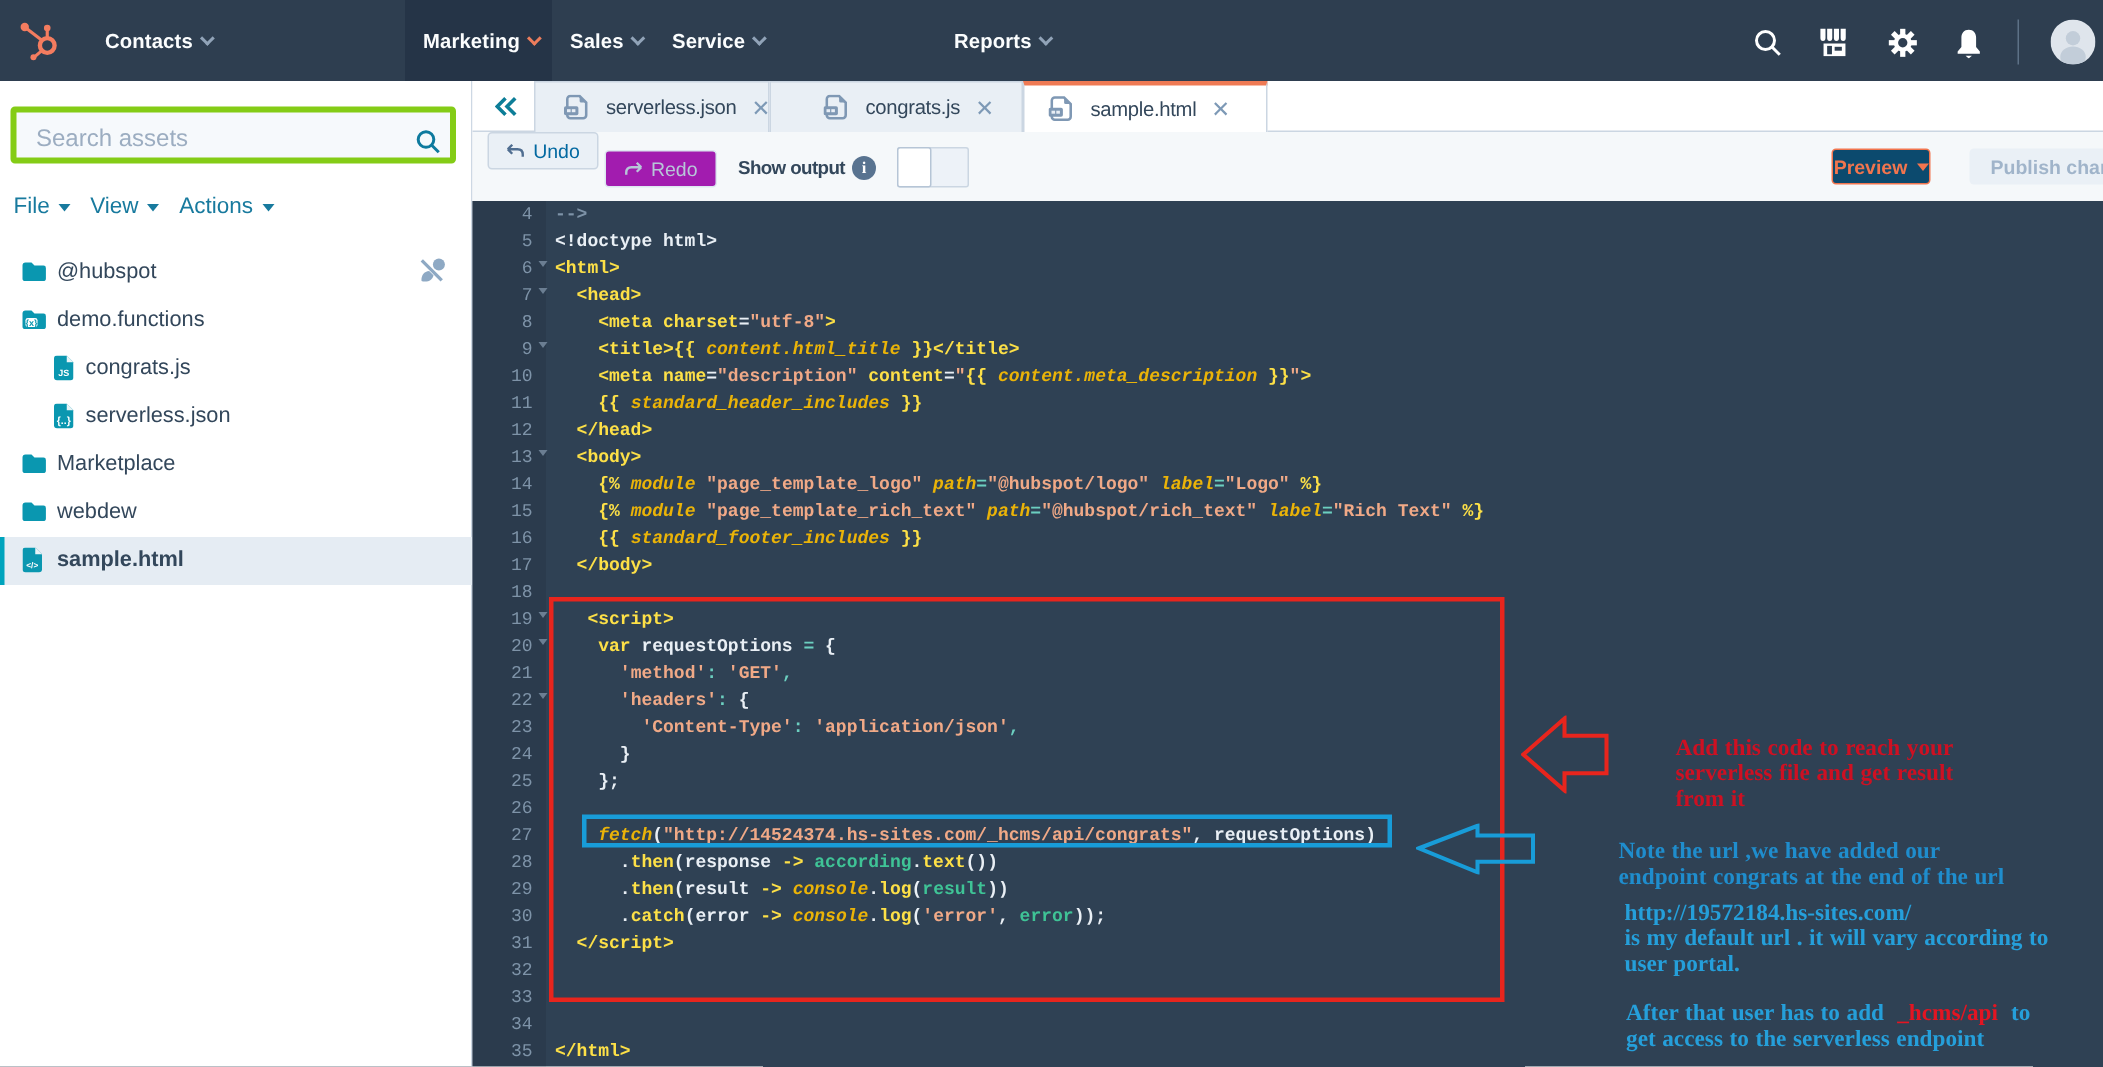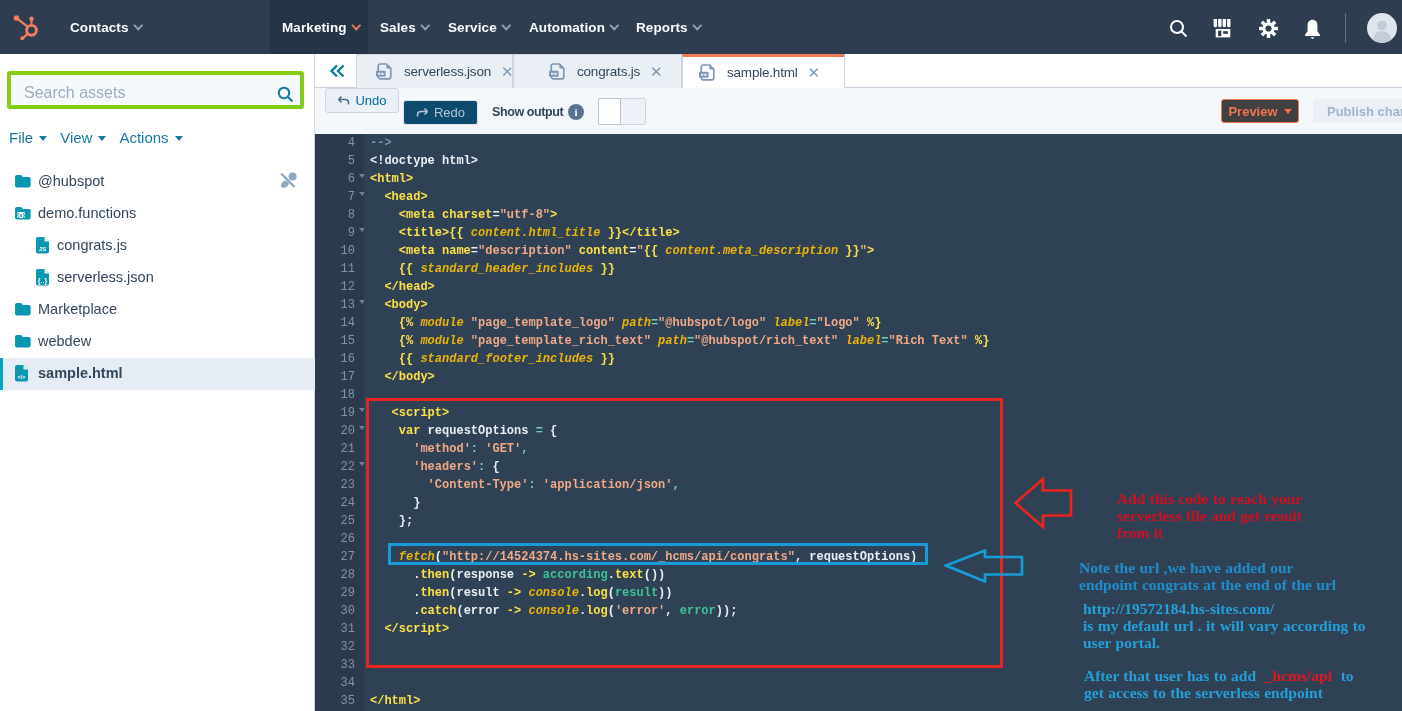--- a/index.html
+++ b/index.html
@@ -66,21 +66,20 @@
       <g fill="#f47c5f">
         <circle cx="19.5" cy="7.7" r="2.2"></circle>
         <circle cx="4.5" cy="7" r="2.8"></circle>
         <circle cx="10.3" cy="27.2" r="2"></circle>
       </g>
     </svg>
     <div class="navitem" style="left:70px">Contacts<span class="navcaret"></span></div>
     <div class="navitem" style="left:282px">Marketing<span class="navcaret" style="border-color:#ec7d5c"></span></div>
     <div class="navitem" style="left:380px">Sales<span class="navcaret"></span></div>
     <div class="navitem" style="left:448px">Service<span class="navcaret"></span></div>
-    <div class="navitem" style="left:529px">Automation<span class="navcaret"></span></div>
     <div class="navitem" style="left:636px">Reports<span class="navcaret"></span></div>
 
     <svg class="abs" style="left:1169px;top:19px" width="19" height="19" viewBox="0 0 19 19">
         <circle cx="8" cy="8" r="6" fill="none" stroke="#fff" stroke-width="2"></circle>
         <line x1="12.5" y1="12.5" x2="17.5" y2="17.5" stroke="#fff" stroke-width="2"></line>
       </svg>
     <svg class="abs" style="left:1213px;top:19px" width="19" height="19" viewBox="0 0 19 19">
       <g fill="#fff">
         <path d="M0.6,0 h3.4 v6.4 a1.7,1.9 0 0 1 -3.4,0 z"></path>
         <path d="M5.1,0 h3.4 v6.4 a1.7,1.9 0 0 1 -3.4,0 z"></path>
@@ -234,30 +233,30 @@
         <span class="tlabel">sample.html</span>
         <span class="tx">✕</span>
       </div>
   </div>
 
   <div id="toolbar">
     <div class="btn" style="left:10px;top:0;width:74px;height:25px;background:#eaf0f6;border:1px solid #cbd6e2;color:#0369a1">
       <svg width="13" height="11" viewBox="0 0 13 11" style="margin-right:5px">
           <path d="M1.5,4.5 L4.5,1.5 M1.5,4.5 L4.5,7.5 M1.5,4.5 L8,4.5 Q11.5,4.5 11.5,8 L11.5,9.5" fill="none" stroke="#506e91" stroke-width="1.6"></path>
         </svg>Undo</div>
-    <div class="btn" style="left:88px;top:12px;width:75px;height:25px;background:#0c4a6e;border:1px solid #dde7f0;color:#b7c6d8">
+    <div class="btn" style="left:88px;top:12px;width:75px;height:25px;background:#a21caf;border:1px solid #dde7f0;color:#b7c6d8">
       <svg width="13" height="11" viewBox="0 0 13 11" style="margin-right:5px">
           <path d="M11.5,4.5 L8.5,1.5 M11.5,4.5 L8.5,7.5 M11.5,4.5 L5,4.5 Q1.5,4.5 1.5,8 L1.5,9.5" fill="none" stroke="#b7c6d8" stroke-width="1.6"></path>
         </svg>Redo</div>
     <div class="abs" style="left:177px;top:17px;font-size:12.5px;font-weight:bold;color:#33475b;letter-spacing:-0.4px">Show output</div>
     <div class="abs" style="left:253px;top:16px;width:16px;height:16px;border-radius:50%;background:#587390;color:#fff;font-size:11px;font-weight:bold;text-align:center;line-height:16px;font-family:'Liberation Serif',serif">i</div>
     <div class="abs" style="left:283px;top:10px;width:48px;height:27px;background:#edf2f8;border:1px solid #cbd6e2;border-radius:2px">
       <div class="abs" style="left:-1px;top:-1px;width:23px;height:27px;background:#fff;border:1px solid #b6c5d6;border-radius:2px"></div>
     </div>
-    <div class="btn" style="left:906px;top:11px;width:78px;height:24px;background:#404040;border:1px solid #f2754e;color:#f2754e;font-weight:bold">Preview
+    <div class="btn" style="left:906px;top:11px;width:66px;height:24px;background:#0c4a6e;border:1px solid #f2754e;color:#f2754e;font-weight:bold">Preview
       <span style="margin-left:6px;width:0;height:0;border-left:4px solid transparent;border-right:4px solid transparent;border-top:5px solid #f2754e"></span></div>
     <div class="btn" style="left:998px;top:11px;width:130px;height:24px;background:#eaf0f6;color:#a0b4ca;font-weight:bold;justify-content:flex-start;padding-left:14px">Publish changes</div>
   </div>
 
   <div id="editor">
     <div id="gutter"></div>
     <div id="lnums"> 4
  5
  6
  7

